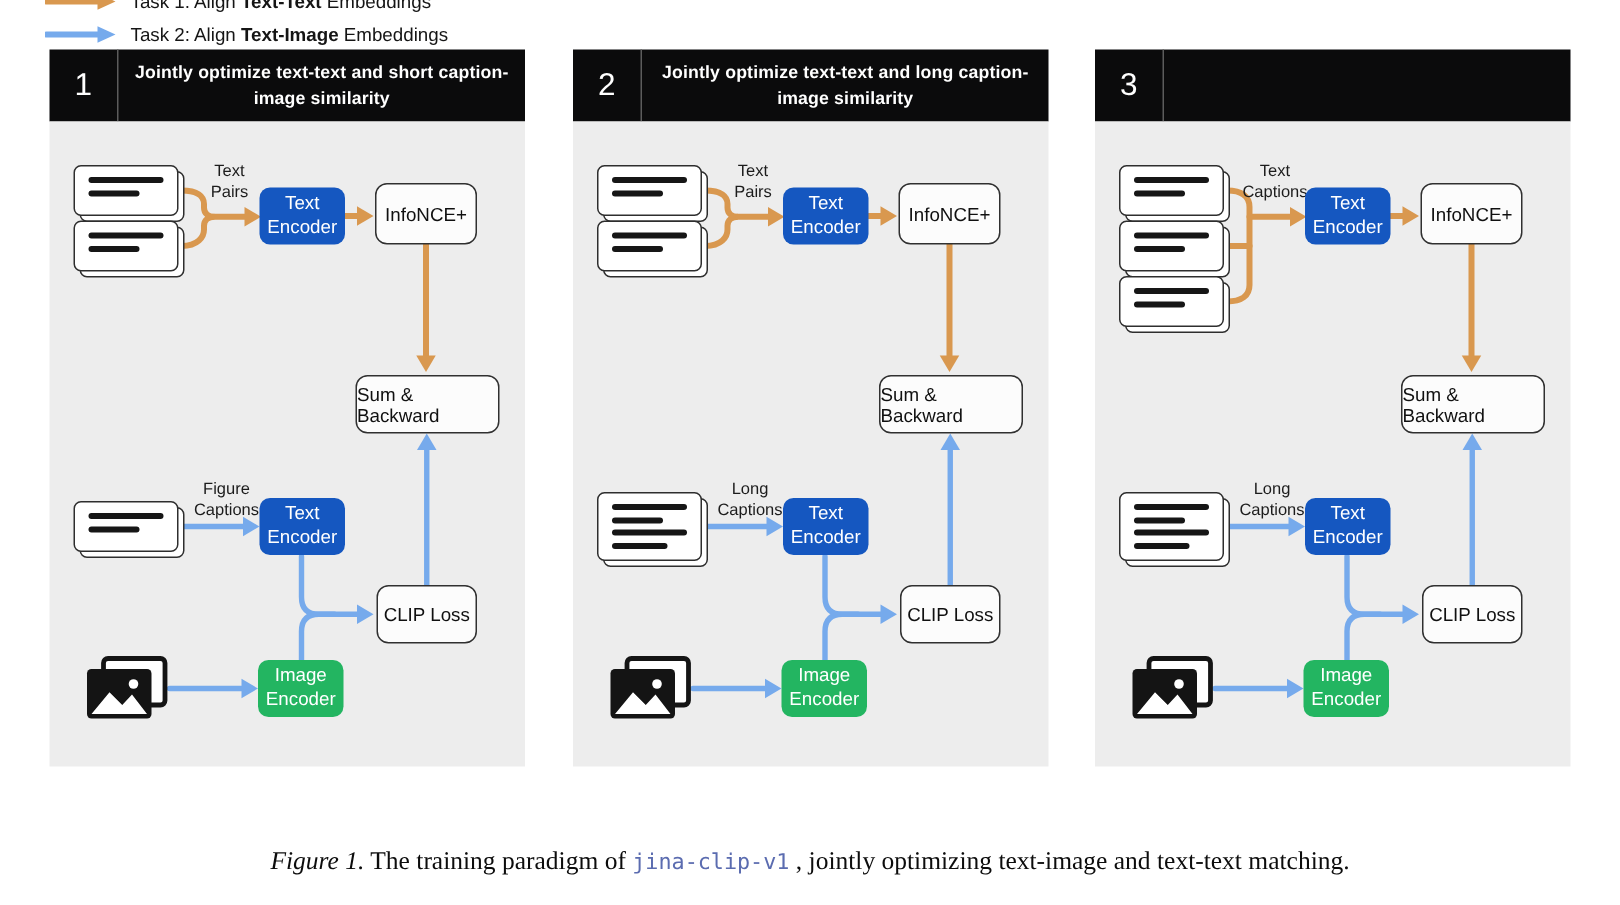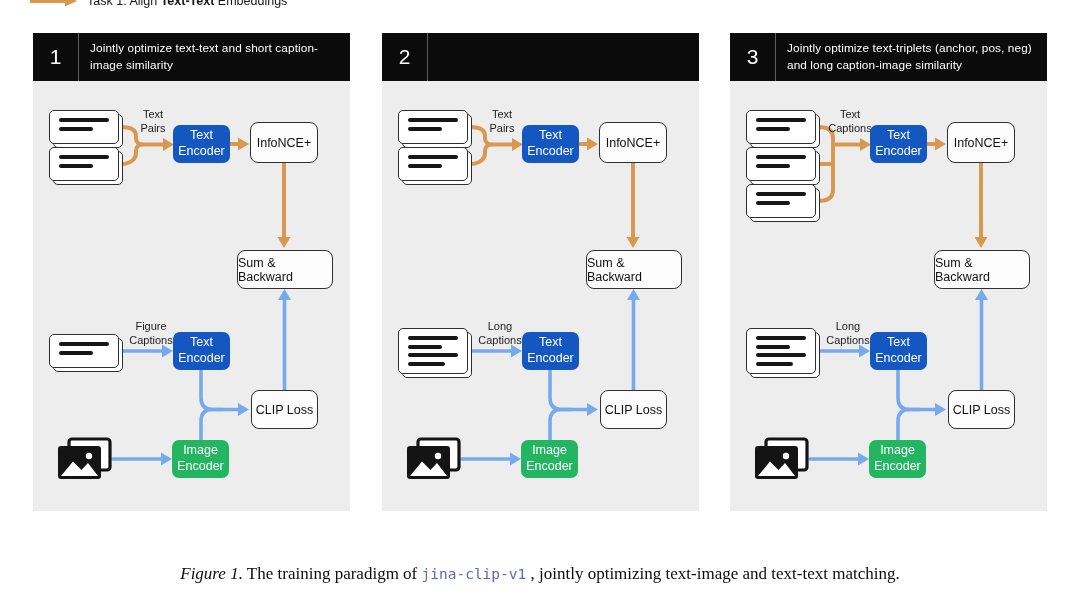--- a/index.html
+++ b/index.html
@@ -14,21 +14,21 @@
   .legend-arrow line { stroke-width: 4; stroke-linecap: round; }
   .legend-arrow.orange line { stroke: var(--task1-arrow, #d9984f); }
   .legend-arrow.orange polygon { fill: var(--task1-arrow, #d9984f); }
   .legend-arrow.blue line { stroke: var(--task2-arrow, #76aaec); }
   .legend-arrow.blue polygon { fill: var(--task2-arrow, #76aaec); }
 
   
   .panel { position: absolute; top: 33px; width: 317px; height: 478px; }
   .panel-header { display: flex; height: 48px; background: var(--header-bg, #0b0b0c); color: #fff; }
   .panel-number { width: 46px; flex: none; display: flex; align-items: center; justify-content: center; font-size: 21px; border-right: 1px solid #5c5c5c; }
-  .panel-title { flex: 1; display: flex; align-items: center; padding: 5px 11px; font-size: 11.8px; font-weight: 400; line-height: 1.45; letter-spacing: 0.1px; }
+  .panel-title { flex: 1; display: flex; align-items: center; padding: 5px 11px; font-size: 11.8px; font-weight: 700; line-height: 1.45; letter-spacing: 0.1px; text-align: center; }
   .panel-body { position: relative; height: 430px; background: var(--panel-bg, #ededed); }
   .wires { position: absolute; left: 0; top: 0; }
   .wires .o { stroke: var(--task1-arrow, #d9984f); stroke-width: 4; fill: none; stroke-linecap: round; }
   .wires .b { stroke: var(--task2-arrow, #76aaec); stroke-width: 3.6; fill: none; stroke-linecap: round; }
   .wires .of { fill: var(--task1-arrow, #d9984f); }
   .wires .bf { fill: var(--task2-arrow, #76aaec); }
 
   
   .doc { position: absolute; }
   .doc .back { position: absolute; left: 4px; top: 4px; background: #fff; border: 1.6px solid #2e2e2e; border-radius: 5px; }
@@ -59,20 +59,27 @@
 
 <div class="page">
 
   <div class="legend">
     <div class="legend-row">
       <svg class="legend-arrow orange" width="48" height="12" viewBox="0 0 48 12">
           <line x1="1" y1="6" x2="36" y2="6"></line>
           <polygon points="35,0.5 35,11.5 47,6"></polygon>
         </svg>
       <span><span>Task 1: Align </span><span class="bold">Text-Text</span><span> Embeddings</span></span>
+    </div>
+    <div class="legend-row">
+      <svg class="legend-arrow blue" width="48" height="12" viewBox="0 0 48 12">
+          <line x1="1" y1="6" x2="36" y2="6"></line>
+          <polygon points="35,0.5 35,11.5 47,6"></polygon>
+        </svg>
+      <span><span>Task 2: Align </span><span class="bold">Text-Image</span><span> Embeddings</span></span>
     </div>
   </div>
 
   <section class="panel" style="left:33px">
     <header class="panel-header">
       <div class="panel-number">1</div>
       <div class="panel-title">Jointly optimize text-text and short caption-image similarity</div>
     </header>
     <div class="panel-body">
       <svg class="wires" width="317" height="430" viewBox="0 0 317 430">
@@ -142,20 +149,21 @@
       <div class="enc image" style="left:139px;top:359px">
         <div>Image</div>
         <div>Encoder</div>
       </div>
     </div>
   </section>
 
   <section class="panel" style="left:382px">
     <header class="panel-header">
       <div class="panel-number">2</div>
+      <div class="panel-title">Jointly optimize text-text and long caption-image similarity</div>
     </header>
     <div class="panel-body">
       <svg class="wires" width="317" height="430" viewBox="0 0 317 430">
         <path class="o" d="M88,46 C99,46 103,50 103,55 L103,57.5 C103,61.5 106,63.5 110,63.5 C106,63.5 103,65.5 103,69.5 L103,72 C103,77 99,83 88,83"></path>
         <path class="o" d="M110,63.5 L131,63.5"></path>
           <polygon class="of" points="130,57 130,70 141,63.5"></polygon>
         <path class="o" d="M196,63 L206,63"></path>
           <polygon class="of" points="205,56.5 205,69.5 216,63"></polygon>
         <path class="o" d="M251,82 L251,157"></path>
           <polygon class="of" points="244.5,156 257.5,156 251,167"></polygon>
@@ -220,21 +228,20 @@
       <div class="enc image" style="left:139px;top:359px">
         <div>Image</div>
         <div>Encoder</div>
       </div>
     </div>
   </section>
 
   <section class="panel" style="left:730px">
     <header class="panel-header">
       <div class="panel-number">3</div>
-      <div class="panel-title">Jointly optimize text-triplets (anchor, pos, neg) and long caption-image similarity</div>
     </header>
     <div class="panel-body">
       <svg class="wires" width="317" height="430" viewBox="0 0 317 430">
         <path class="o" d="M88,46 C98,46 103,50 103,57 L103,109 C103,116 98,120 88,120"></path>
         <path class="o" d="M88,83 L103,83"></path>
         <path class="o" d="M103,63.5 L131,63.5"></path>
           <polygon class="of" points="130,57 130,70 141,63.5"></polygon>
         <path class="o" d="M196,63 L206,63"></path>
           <polygon class="of" points="205,56.5 205,69.5 216,63"></polygon>
         <path class="o" d="M251,82 L251,157"></path>

